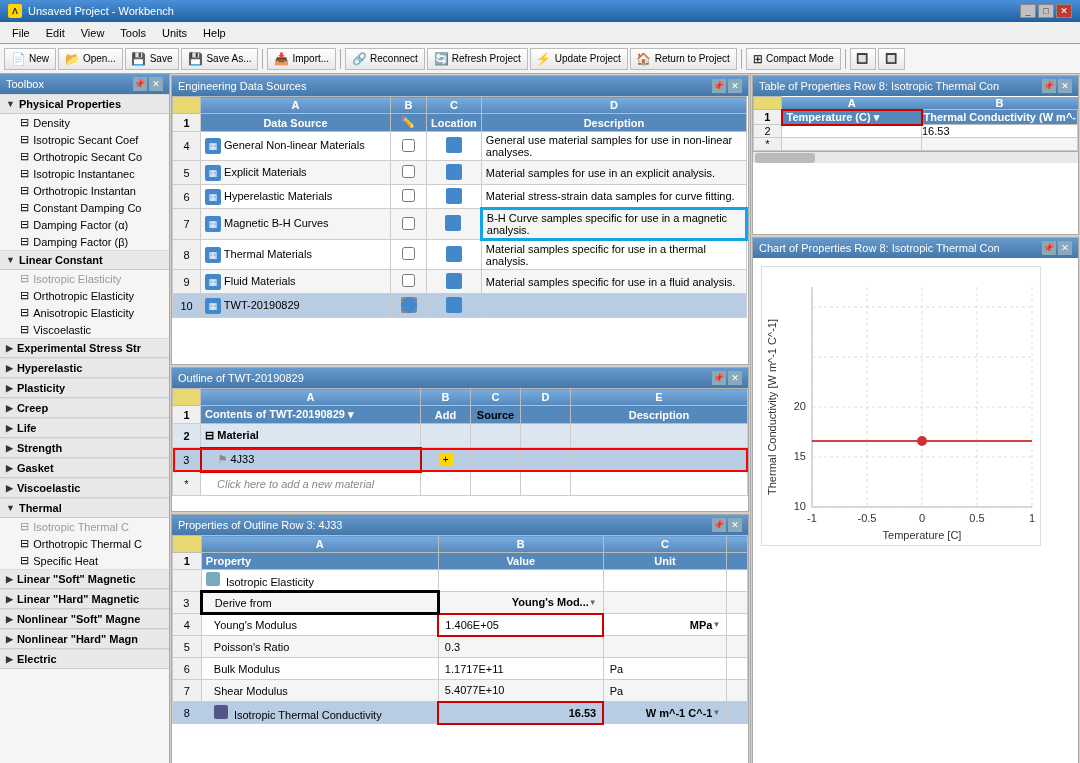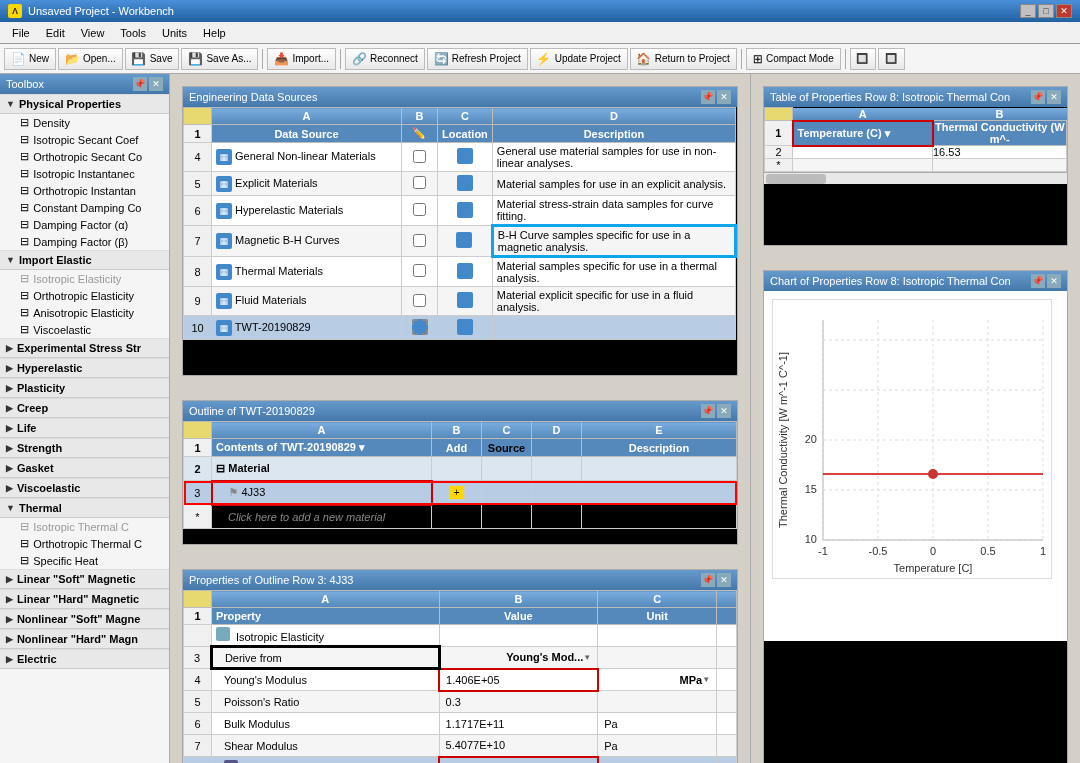--- a/index.html
+++ b/index.html
@@ -38,21 +38,21 @@
     
     .content-area { flex: 1; display: flex; flex-direction: column; overflow: hidden; }
 
     
     .panels-row { display: flex; height: 100%; }
 
     
     .left-panels { width: 580px; display: flex; flex-direction: column; }
 
     
-    .panel { border: 1px solid #aaa; margin: 12px; background: #000000; }
+    .panel { border: 1px solid #aaa; margin: 1px; background: #ffffff; }
     .panel-header { background: linear-gradient(to bottom, #6699cc, #4477aa); color: white; padding: 2px 6px; display: flex; align-items: center; justify-content: space-between; height: 20px; font-size: 11px; }
     .panel-header-left { display: flex; align-items: center; gap: 4px; }
     .panel-header-btns { display: flex; gap: 2px; }
     .ph-btn { width: 14px; height: 14px; background: #8ab; border: none; cursor: pointer; font-size: 9px; display: flex; align-items: center; justify-content: center; color: white; }
     
     
     .eng-table { width: 100%; border-collapse: collapse; }
     .eng-table th { border: 1px solid #bbb; padding: 2px 4px; text-align: center; }
     .eng-table td { border: 1px solid #ddd; padding: 2px 4px; height: 24px; }
     
@@ -169,21 +169,21 @@
           <span>⊟</span>Damping Factor (α)
         </div>
         <div class="toolbox-item">
           <span>⊟</span>Damping Factor (β)
         </div>
       </div>
 
       <div class="toolbox-section">
         <div class="toolbox-section-header">
           <span class="expand-icon">▼</span>
-          <span>Import Elastic</span>
+          <span>Linear Constant</span>
         </div>
         <div class="toolbox-item disabled">
           <span>⊟</span>Isotropic Elasticity
         </div>
         <div class="toolbox-item">
           <span>⊟</span>Orthotropic Elasticity
         </div>
         <div class="toolbox-item">
           <span>⊟</span>Anisotropic Elasticity
         </div>
@@ -339,21 +339,21 @@
                   <td style="border:1px solid #ccc;"><span class="icon-box">▦</span> Thermal Materials</td>
                   <td style="border:1px solid #ccc;text-align:center;"><input type="checkbox" style=""></td>
                   <td style="border:1px solid #ccc;text-align:center;"><span style="background:#4488cc;width:16px;height:16px;display:inline-block;border-radius:2px;"></span></td>
                   <td style="border:1px solid #ccc;">Material samples specific for use in a thermal analysis.</td>
                 </tr>
                 <tr class="tbl-row-even">
                   <td style="text-align:center;background:#f0f0f0;border:1px solid #ccc;">9</td>
                   <td style="border:1px solid #ccc;"><span class="icon-box">▦</span> Fluid Materials</td>
                   <td style="border:1px solid #ccc;text-align:center;"><input type="checkbox" style=""></td>
                   <td style="border:1px solid #ccc;text-align:center;"><span style="background:#4488cc;width:16px;height:16px;display:inline-block;border-radius:2px;"></span></td>
-                  <td style="border:1px solid #ccc;">Material explicit specific for use in a fluid analysis.</td>
+                  <td style="border:1px solid #ccc;">Material samples specific for use in a fluid analysis.</td>
                 </tr>
                 <tr class="selected-row">
                   <td style="text-align:center;background:#b8cce4;border:1px solid #ccc;">10</td>
                   <td style="border:1px solid #ccc;"><span class="icon-box">▦</span> TWT-20190829</td>
                   <td style="border:1px solid #ccc;text-align:center;"><span style="background:#4488cc;width:16px;height:16px;display:inline-block;border-radius:2px;border:2px dashed #888;"></span></td>
                   <td style="border:1px solid #ccc;text-align:center;"><span style="background:#4488cc;width:16px;height:16px;display:inline-block;border-radius:2px;"></span></td>
                   <td style="border:1px solid #ccc;"></td>
                 </tr>
               </tbody>
             </table>

